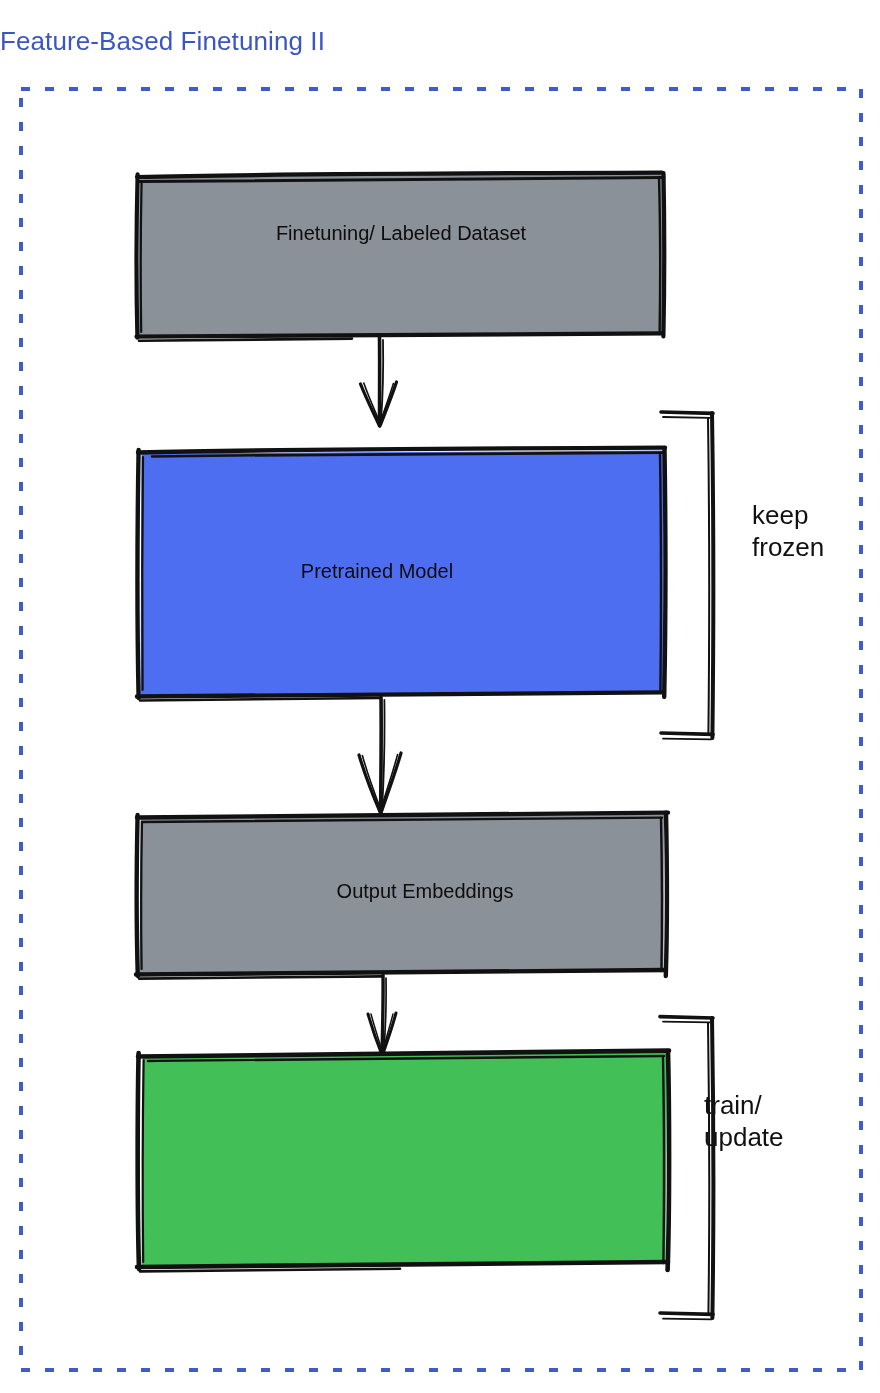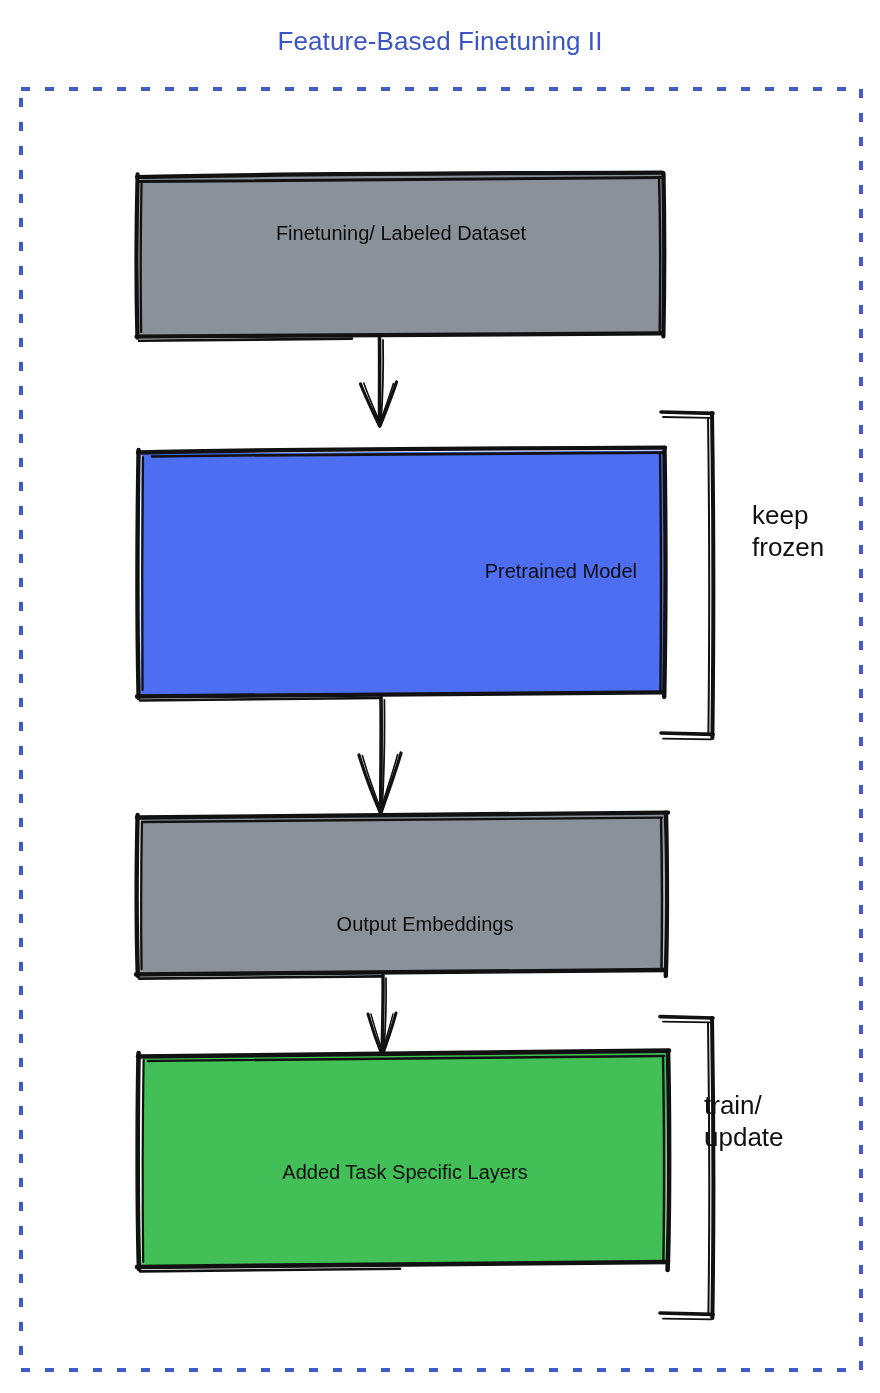--- a/index.html
+++ b/index.html
@@ -23,21 +23,20 @@
     left: 0;
     top: 0;
     width: 880px;
     height: 1393px;
   }
   .title {
     position: absolute;
     left: 0;
     top: 26px;
     width: 880px;
-    text-align: center;
     font-size: 26px;
     font-weight: 400;
     color: #3b56c4;
     letter-spacing: 0.1px;
     white-space: nowrap;
   }
   .node-label {
     position: absolute;
     font-size: 20px;
     color: #0d0d0d;
@@ -158,25 +157,24 @@
       <path d="M663,1021.6 C682,1022 697,1022.2 710,1022.4" fill="none" stroke="#111111" stroke-width="1.8" stroke-linecap="round"></path>
       <path d="M660,1313 C680,1313.6 698,1314 713,1314.4" fill="none" stroke="#111111" stroke-width="3.6" stroke-linecap="round"></path>
       <path d="M663,1318.6 C682,1319 697,1319.2 711,1319.4" fill="none" stroke="#111111" stroke-width="1.8" stroke-linecap="round"></path>
     </g>
   </svg>
 
   <div class="title">Feature-Based Finetuning II</div>
 
   <div class="node-label" style="left:139px; top:222px; width:524px;">Finetuning/ Labeled Dataset</div>
 
-  <div class="node-label" style="left:141px; top:560px; width:496px;text-align:right;">Pretrained Model</div>
+  <div class="node-label" style="left:129px; top:560px; width:496px;">Pretrained Model</div>
 
-  <div class="node-label" style="left:140px; top:913px; width:570px;">Output Embeddings</div>
+  <div class="node-label" style="left:140px; top:880px; width:570px;">Output Embeddings</div>
 
-  <div class="node-label" style="left:143px; top:1161px; width:524px;">Added Task Specific Layers</div>
 
   <div class="side-label" style="left:736px; top:500px; width:130px;margin-left:16px;">keep
 frozen</div>
 
   <div class="side-label" style="left:704px; top:1090px; width:130px;">train/
 update</div>
 
   <div class="hit" style="left:137px; top:172px; width:528px; height:168px;"></div>
   <div class="hit" style="left:137px; top:448px; width:529px; height:251px;"></div>
   <div class="hit" style="left:136px; top:813px; width:531px; height:164px;"></div>

